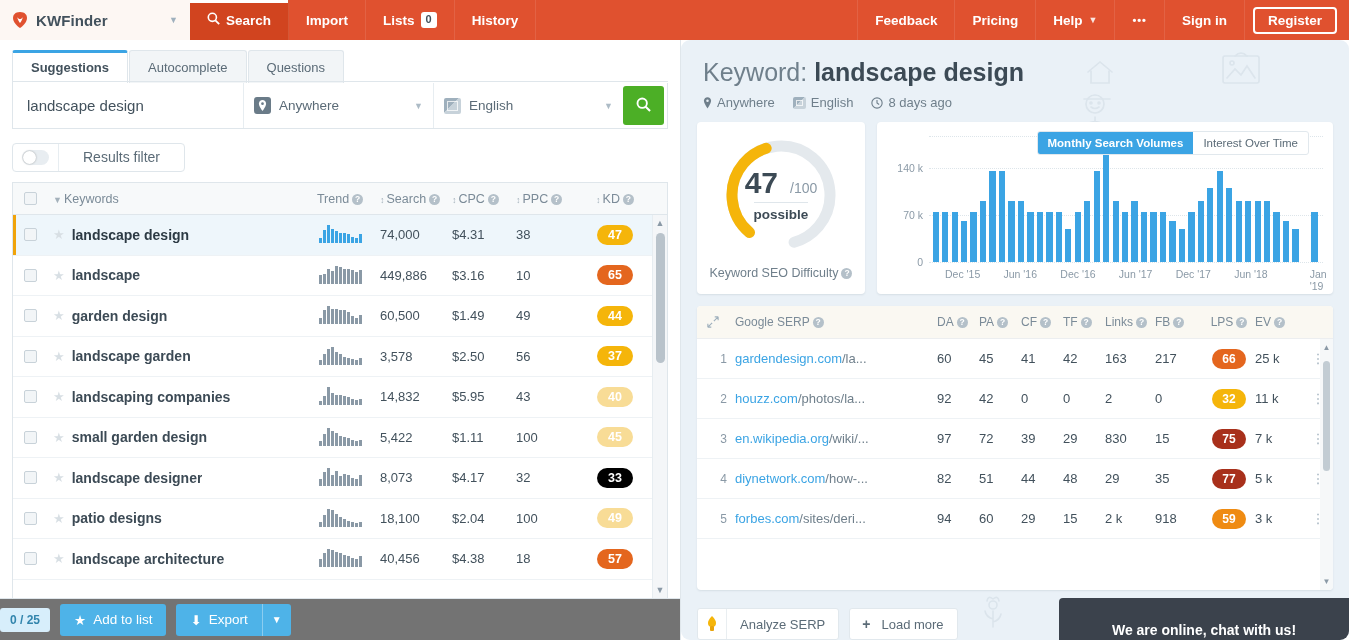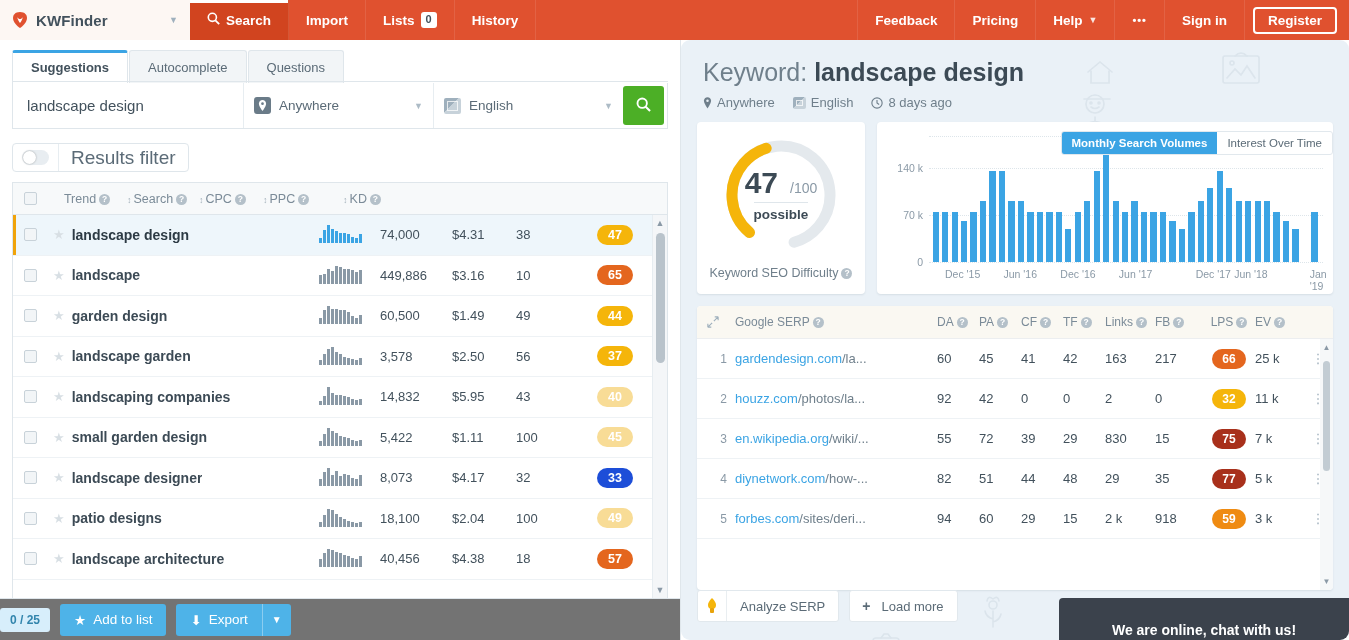--- a/index.html
+++ b/index.html
@@ -117,21 +117,21 @@
   }
   .toggle {
     width: 27px; height: 15px; border-radius: 8px; background: #e8edf1;
     margin: 0 9px; position: relative; flex:none;
   }
   .toggle::after {
     content:""; position:absolute; left:1px; top:1px; width:13px; height:13px;
     border-radius:50%; background:#fff; box-shadow: 0 0 2px rgba(0,0,0,.35);
   }
   .filter-label {
-    border-left: 1px solid #e7edf1; padding: 0 12px; font-size: 19px; color:#5b6b77;
+    border-left: 1px solid #e7edf1; padding: 0 24px; font-size: 14px; color:#5b6b77;
     line-height: 27px;
   }
 
   
   .kw-table-wrap {
     margin: 0 12px; border: 1px solid #dfe6eb; border-bottom: none;
     flex: 1; display: flex; flex-direction: column; min-height: 0;
     background: #fff; position: relative;
   }
   .kw-head {
@@ -237,21 +237,21 @@
   .g-num { font-size: 30px; font-weight: bold; color:#3c4a55; line-height: 1; }
   .g-num small { font-size: 14px; font-weight: normal; color:#8a99a6;margin-left:12px; }
   .g-sub {
     font-size: 13.5px; font-weight: bold; color:#3c4a55; margin-top: 4px;
     border-top: 1px solid #dfe6eb; padding-top: 4px;
   }
   .kd-cap { margin-top: 12px; font-size: 12.5px; color: #6f7f8b; }
 
   .chart-card { flex:1; padding: 10px 10px 6px 10px; position:relative; min-width:0; }
   .chart-toggle {
-    position:absolute; right: 0; top: 9px; display:flex;
+    position:absolute; right: 24px; top: 9px; display:flex;
     border:1px solid #e1e8ed; border-radius: 3px; overflow:hidden; background:#fff; z-index:3;
   }
   .chart-toggle div { font-size: 11.5px; padding: 5px 10px; cursor:pointer; color:#5b6b77; }
   .chart-toggle div.on { background: #3ba4e4; color:#fff; font-weight:bold; }
   .chart-area { position:relative; height: 148px; margin-top: 4px; }
   .yaxis { position:absolute; left:0; top:0; bottom:0; width:42px; }
   .ylab { position:absolute; font-size:10.5px; color:#8a99a6; right:6px; transform: translateY(-50%); }
   .gridline { position:absolute; left:42px; right:0; border-top: 1px dotted #dde5ea; }
   .bars {
     position:absolute; left:44px; right:4px; bottom: 22px; top: 8px;
@@ -293,21 +293,21 @@
     display:inline-block; min-width:34px; padding:3px 0; border-radius:10px; color:#fff;
     font-size:12px; font-weight:bold; text-align:center;
   }
   .serp-scroll {
     position:absolute; right:0; top: 33px; bottom:0; width: 13px; background:#f6f8f9;
   }
   .serp-thumb { position:absolute; top: 22px; left:3px; width:7px; height:110px; background:#c2ccd3; border-radius:4px; }
   .serp-arr { position:absolute; left:0; right:0; text-align:center; font-size:8px; color:#8a99a6; }
 
   .rp-footer {
-    height: 50px; min-height:50px; display:flex; align-items:flex-start; gap:10px;
+    height: 50px; min-height:50px; display:flex; align-items:flex-end; gap:10px;
     padding: 0 16px; position:relative; z-index:2;
   }
   .wbtn {
     background:#fff; border:1px solid #e1e8ed; border-radius:3px; cursor:pointer;
     font-size:13px; color:#5b6b77; display:inline-flex; align-items:center;
     height: 32px; font-family:"Liberation Sans", sans-serif; overflow:hidden;
   }
   .wbtn .ic { padding: 0 8px; border-right:1px solid #e9eef1; display:flex; align-items:center; height:100%;}
   .wbtn .tx { padding: 0 13px; }
   .wbtn.plain .tx { padding: 0 13px 0 11px; }
@@ -428,20 +428,23 @@
         <span class="toggle"></span>
         <span class="filter-label">Results filter</span>
       </div>
     </div>
 
     <div class="kw-table-wrap">
       <div class="kw-head">
         <div class="c-chk">
             <span class="chkbox"></span>
           </div>
+        <div class="c-kw">
+          <span class="sort-arrows">▼</span><span>Keywords</span>
+        </div>
         <div class="c-trend">
           <span>Trend</span><span class="qm">?</span>
         </div>
         <div class="c-num">
           <span class="sort-arrows">↕</span><span>Search</span><span class="qm">?</span>
         </div>
         <div class="c-cpc">
           <span class="sort-arrows">↕</span><span>CPC</span><span class="qm">?</span>
         </div>
         <div class="c-ppc">
@@ -632,21 +635,21 @@
                 <i style="height:10px"></i>
                 <i style="height:12px"></i>
                 <i style="height:11px"></i>
                 <i style="height:8px"></i>
                 <i style="height:7px"></i>
                 <i style="height:11px"></i>
               </span></div>
             <div class="c-num num">8,073</div>
             <div class="c-cpc num">$4.17</div>
             <div class="c-ppc num">32</div>
-            <div class="c-kd"><span class="kd-badge" style="background:#1d4ed8">33</span></div>
+            <div class="c-kd"><span class="kd-badge" style="background:#000000">33</span></div>
             <div style="width:15px;flex:none;"></div>
           </div>
           <div class="kw-row">
             <div class="c-chk">
               <span class="chkbox"></span>
             </div>
             <div class="c-kw" style="display:flex;align-items:center;">
               <span class="star">★</span>
               <span class="kwname">patio designs</span>
             </div>
@@ -889,21 +892,21 @@
               <i style="height: 40.7943px; background: rgb(59, 164, 228);"></i>
               <i style="height: 33.3771px; background: rgb(59, 164, 228);"></i>
               <i style="height: 0px; background: rgb(59, 164, 228);"></i>
               <i style="height: 49.8971px; background: rgb(59, 164, 228);"></i>
             </div>
           <div class="xaxis" id="xaxis">
               <div class="xlab" style="left: 8.53659%;">Dec '15</div>
               <div class="xlab" style="left: 23.1707%;">Jun '16</div>
               <div class="xlab" style="left: 37.8049%;">Dec '16</div>
               <div class="xlab" style="left: 52.439%;">Jun '17</div>
-              <div class="xlab" style="left: 67.0732%; margin-left: 20px;">Dec '17</div>
+              <div class="xlab" style="left: 67.0732%;">Dec '17</div>
               <div class="xlab" style="left: 81.7073%;">Jun '18</div>
               <div class="xlab" style="left: 98.7805%;">Jan '19</div>
             </div>
         </div>
       </div>
     </div>
 
     <div class="serp-card">
       <div class="serp-head">
         <div class="sc-exp">
@@ -947,21 +950,21 @@
             <div class="sc-n">0</div>
             <div class="sc-links">2</div>
             <div class="sc-fb">0</div>
             <div class="sc-lps"><span class="lps-badge" style="background:#f5b50a">32</span></div>
             <div class="sc-ev">11 k</div>
             <div class="sc-menu"><span class="dots-v">⋮</span></div>
           </div>
           <div class="serp-row">
             <div class="rank">3</div>
             <div class="sc-url url"><a href="#">en.wikipedia.org</a><span>/wiki/...</span></div>
-            <div class="sc-n">55</div>
+            <div class="sc-n">97</div>
             <div class="sc-n">72</div>
             <div class="sc-n">39</div>
             <div class="sc-n">29</div>
             <div class="sc-links">830</div>
             <div class="sc-fb">15</div>
             <div class="sc-lps"><span class="lps-badge" style="background:#a8301b">75</span></div>
             <div class="sc-ev">7 k</div>
             <div class="sc-menu"><span class="dots-v">⋮</span></div>
           </div>
           <div class="serp-row">

